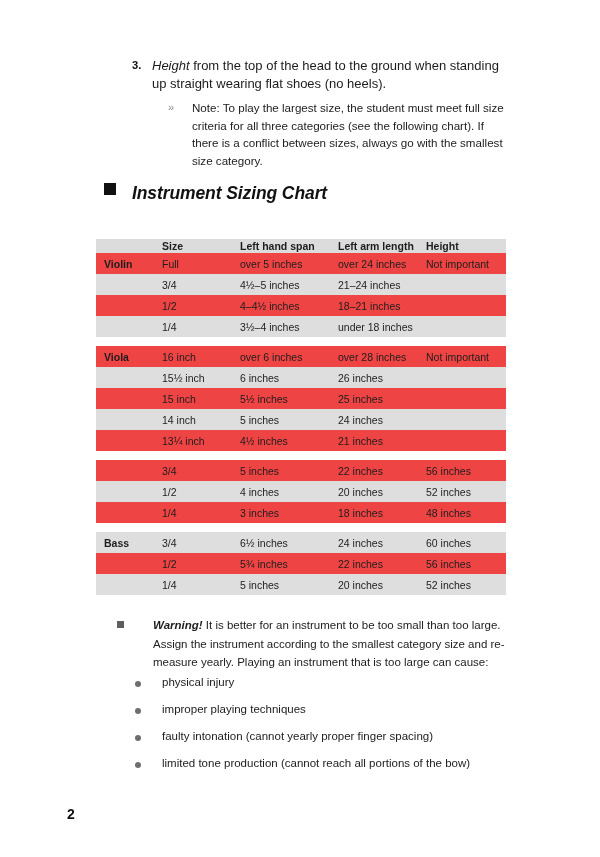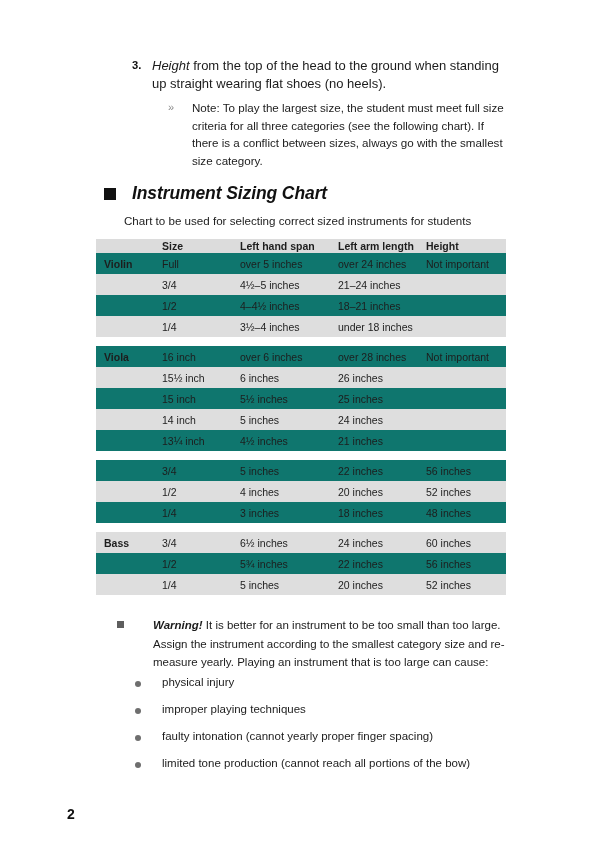--- a/index.html
+++ b/index.html
@@ -67,21 +67,21 @@
     line-height: 17.6px;
     color: #1c1c1c;
   }
 
   
   .section-head {
     position: absolute;
     left: 104px;
     top: 183px;
     display: flex;
-    align-items: center;
+    align-items: flex-start;
   }
   .head-square {
     width: 12px;
     height: 12px;
     background: #111;
     flex: 0 0 12px;
     margin-right: 16px;
   }
   .head-text {
     font-size: 17.5px;
@@ -114,21 +114,21 @@
     vertical-align: middle;
     text-align: left;
     font-weight: normal;
     color: #1d1d1d;
   }
   .chart-table tr.hdr td {
     font-weight: bold;
     background: #dcdcdc;
     height: 14px;
   }
-  .chart-table tr.lite td { background: #0f766e; }
+  .chart-table tr.lite td { background: #ef4444; }
   .chart-table tr.dark td { background: #dedede; }
   .chart-table tr.spacer td {
     background: #ffffff;
     height: 9px;
     padding: 0;
     line-height: 0;
     font-size: 0;
   }
   .chart-table td.c-inst {
     width: 58px;
@@ -220,21 +220,20 @@
 
   <div class="note-item">
     <div class="note-marker">»</div>
     <div class="note-body">Note: To play the largest size, the student must meet full size criteria for all three categories (see the following chart). If there is a conflict between sizes, always go with the smallest size category.</div>
   </div>
 
   <div class="section-head">
     <div class="head-square"></div>
     <div class="head-text">Instrument Sizing Chart</div>
   </div>
-  <div class="section-sub">Chart to be used for selecting correct sized instruments for students</div>
 
   <table class="chart-table">
     <tbody>
 
       <tr class="hdr">
         <td class="c-inst"></td>
         <td class="c-size">Size</td>
         <td class="c-hand">Left hand span</td>
         <td class="c-arm">Left arm length</td>
         <td class="c-ht">Height</td>

